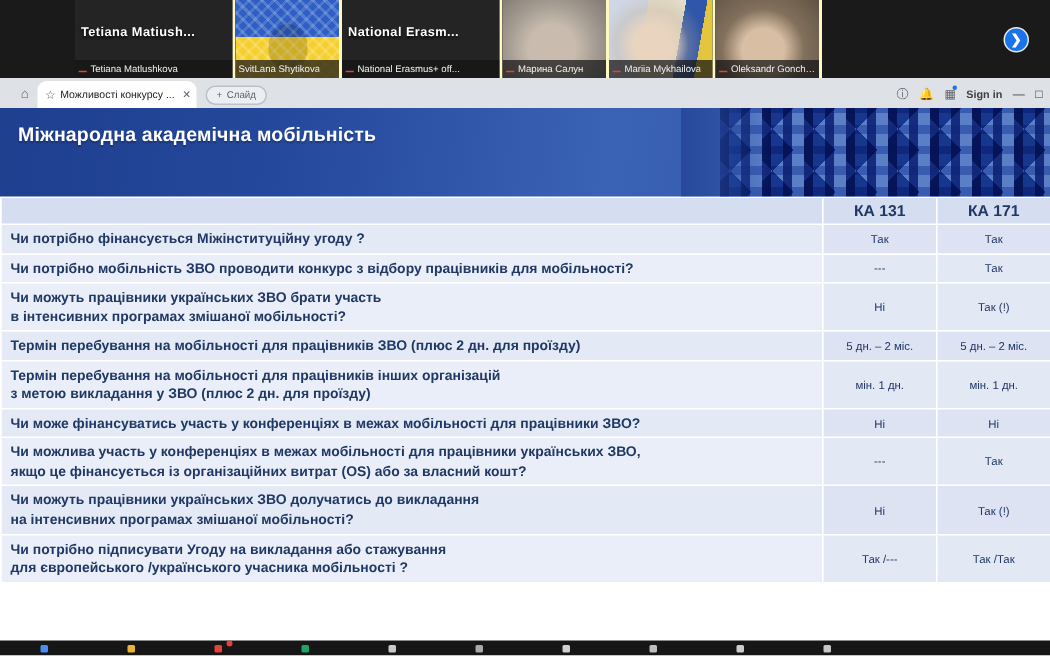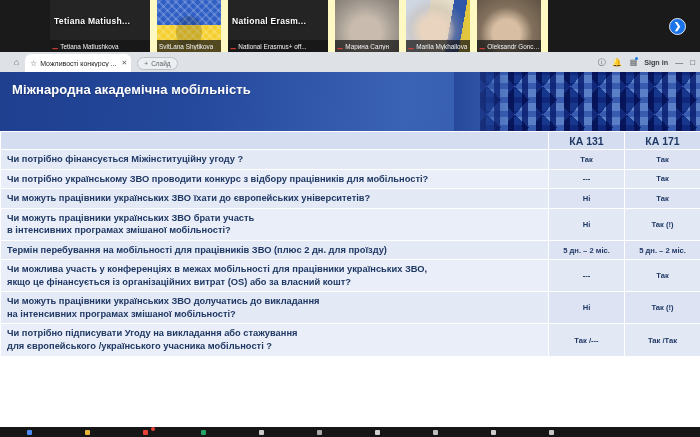--- a/index.html
+++ b/index.html
@@ -15,21 +15,21 @@
   .filmstrip {
     position: absolute; left: 0; top: 0;
     width: 700px; height: 52px;
     background: #1a1a1a;
     display: flex; align-items: flex-start;
   }
   .strip-pad { width: 50px; height: 52px; background:#1a1a1a; flex:none; }
   .tile {
     position: relative; width: 71px; height: 52px;
     flex: none; overflow: hidden; background:#2b2b2b;
-    border-right: 7px solid #fef9c3;
+    border-right: 2px solid #fef9c3;
     text-align: right;
   }
   .tile .bigname {
     position: absolute; left: 4px; top: 16px;
     color: #fff; font-size: 8.5px; font-weight: bold;
     letter-spacing: .3px; white-space: nowrap;
     text-shadow: 0 1px 2px rgba(0,0,0,.85);
     z-index: 4;
   }
   .tile.wide { width: 107px; }
@@ -180,21 +180,21 @@
     text-align: center;
   }
   table.qa thead th.blank { background:#d5ddf0; }
   td.q {
     background: #e4e9f6;
     color: #1f3864; font-weight: bold; font-size: 9.3px;
     padding: 3px 4px 3px 6px; line-height: 1.35;
   }
   td.v {
     background: #dde3f3;
-    color: #1f3864; font-weight: bold; font-size: 7.6px;
+    color: #1f3864; font-weight: normal; font-size: 7.6px;
     text-align: center; padding: 2px 2px;
   }
   tr.alt td.q { background: #eaeef8; }
   tr.alt td.v { background: #e3e8f5; }
 
   
   .taskbar {
     position: absolute; left: 0; bottom: 0; width: 700px; height: 10px;
     background: #161616;
     display: flex; align-items: center; gap: 0;
@@ -317,40 +317,45 @@
           <th>КА 171</th>
         </tr>
       </thead>
       <tbody>
           <tr>
             <td class="q">Чи потрібно фінансується Міжінституційну угоду ?</td>
             <td class="v">Так</td>
             <td class="v">Так</td>
           </tr>
           <tr class="alt">
-            <td class="q">Чи потрібно українському ЗВО проводити конкурс з відбору працівників для мобільності?</td>
+            <td class="q">Чи потрібно мобільність ЗВО проводити конкурс з відбору працівників для мобільності?</td>
             <td class="v">---</td>
-            <td class="v">Так</td>
-          </tr>
-          <tr>
-            <td class="q">Чи можуть працівники українських ЗВО їхати до європейських університетів?</td>
-            <td class="v">Ні</td>
             <td class="v">Так</td>
           </tr>
           <tr class="alt">
             <td class="q">Чи можуть працівники українських ЗВО брати участь<br>в інтенсивних програмах змішаної мобільності?</td>
             <td class="v">Ні</td>
             <td class="v">Так (!)</td>
           </tr>
           <tr>
             <td class="q">Термін перебування на мобільності для працівників ЗВО (плюс 2 дн. для проїзду)</td>
             <td class="v">5 дн. – 2 міс.</td>
             <td class="v">5 дн. – 2 міс.</td>
           </tr>
           <tr class="alt">
+            <td class="q">Термін перебування на мобільності для працівників інших організацій<br>з метою викладання у ЗВО (плюс 2 дн. для проїзду)</td>
+            <td class="v">мін. 1 дн.</td>
+            <td class="v">мін. 1 дн.</td>
+          </tr>
+          <tr>
+            <td class="q">Чи може фінансуватись участь у конференціях в межах мобільності для працівники ЗВО?</td>
+            <td class="v">Ні</td>
+            <td class="v">Ні</td>
+          </tr>
+          <tr class="alt">
             <td class="q">Чи можлива участь у конференціях в межах мобільності для працівники українських ЗВО,<br>якщо це фінансується із організаційних витрат (OS) або за власний кошт?</td>
             <td class="v">---</td>
             <td class="v">Так</td>
           </tr>
           <tr>
             <td class="q">Чи можуть працівники українських ЗВО долучатись до викладання<br>на інтенсивних програмах змішаної мобільності?</td>
             <td class="v">Ні</td>
             <td class="v">Так (!)</td>
           </tr>
           <tr class="alt">

